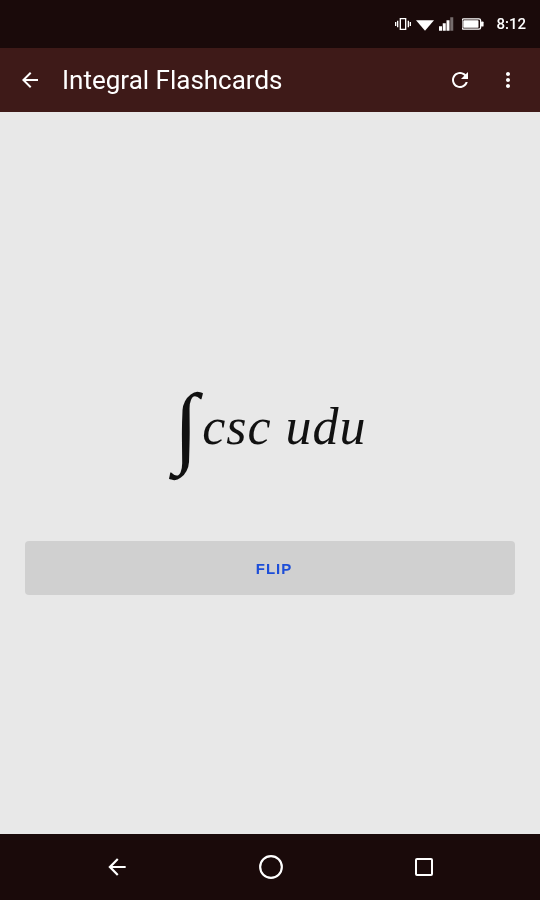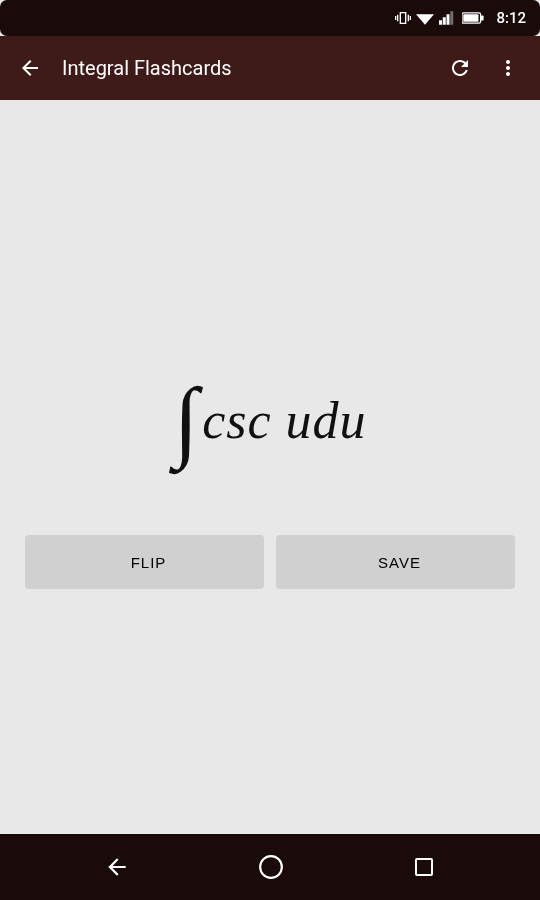--- a/index.html
+++ b/index.html
@@ -10,27 +10,26 @@
       font-family: 'Roboto', Arial, sans-serif;
       background: #e8e8e8;
       display: flex;
       flex-direction: column;
       overflow: hidden;
     }
 
     
     .status-bar {
       background: #1a0a0a;
-      height: 36px;
+      height: 48px;
       display: flex;
       align-items: center;
       justify-content: flex-end;
       padding: 0 14px;
       gap: 6px;
-      border-radius: 7px;
     }
     .status-icons {
       display: flex;
       align-items: center;
       gap: 5px;
     }
     .status-time {
       color: white;
       font-size: 15px;
       font-weight: 500;
@@ -50,21 +49,21 @@
       color: white;
       font-size: 26px;
       cursor: pointer;
       padding: 8px;
       display: flex;
       align-items: center;
       justify-content: center;
     }
     .app-bar-title {
       color: white;
-      font-size: 20px;
+      font-size: 26px;
       font-weight: 400;
       flex: 1;
     }
     .app-bar-actions {
       display: flex;
       align-items: center;
       gap: 4px;
     }
     .app-bar-icon {
       color: white;
@@ -139,23 +138,23 @@
       justify-content: center;
     }
 
     .action-btn {
       flex: 1;
       height: 54px;
       background: #d0d0d0;
       border: none;
       border-radius: 4px;
       font-size: 15px;
-      font-weight: 400;
+      font-weight: 700;
       letter-spacing: 1px;
-      color: #000000;
+      color: #1d4ed8;
       cursor: pointer;
       text-transform: uppercase;
       padding-left: 8px;
     }
 
     
     .nav-bar {
       background: #1a0a0a;
       height: 66px;
       display: flex;
@@ -230,21 +229,20 @@
 
   <div class="flashcard">
     <div class="integral-display">
       <span class="integral-symbol">∫</span>
       <span class="integral-text">csc&nbsp;<i>udu</i></span>
     </div>
   </div>
 
   <div class="button-row">
     <button class="action-btn">FLIP</button>
-    <button class="action-btn">SAVE</button>
   </div>
 
 </div>
 
 <div class="nav-bar">
   <div class="nav-icon">
     <svg width="26" height="26" viewBox="0 0 24 24" fill="white">
       <path d="M20 11H7.83l5.59-5.59L12 4l-8 8 8 8 1.41-1.41L7.83 13H20v-2z"></path>
     </svg>
   </div>

